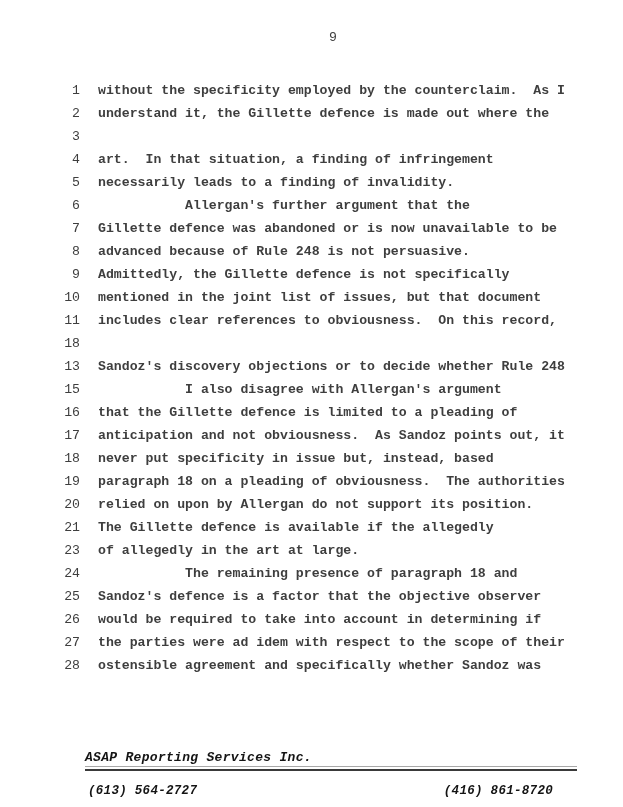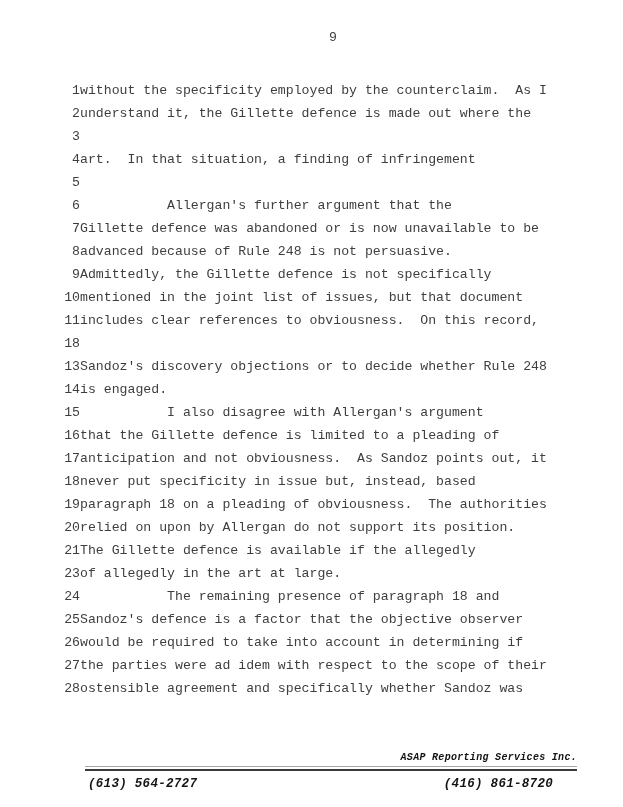--- a/index.html
+++ b/index.html
@@ -38,47 +38,49 @@
     line-height: 23px;
     font-size: 13.2px;
   }
   .line .num {
     width: 80px;
     text-align: right;
     white-space: pre;
     flex: 0 0 80px;
   }
   .line .txt {
+    margin-left: 18px;
     white-space: pre;
+    font-weight: bold;
   }
   .footer {
     position: absolute;
     left: 85px;
     top: 751px;
     width: 492px;
     color: #141414;
   }
   .footer-company {
-    text-align: right;
+    text-align: left;
     font-weight: bold;
     font-style: italic;
-    font-size: 10px;
+    font-size: 13px;
     line-height: 14px;
     letter-spacing: 0.3px;
   }
   .footer-rule {
     height: 2px;
     border-top: 1px solid #a8a8a8;
     border-bottom: 2px solid #3a3a3a;
     margin-top: 1px;
   }
   .footer-phones {
     display: flex;
     justify-content: space-between;
-    padding: 6px 24px 0 3px;
+    padding: 13px 24px 0 3px;
     font-weight: bold;
     font-style: italic;
     font-size: 12.5px;
     line-height: 14px;
     letter-spacing: 0.3px;
   }
 </style>
 </head>
 <body>
 
@@ -97,20 +99,21 @@
       </div>
       <div class="line">
         <span class="num">3</span>
       </div>
       <div class="line">
         <span class="num">4</span>
         <span class="txt">art.  In that situation, a finding of infringement</span>
       </div>
       <div class="line">
         <span class="num">5</span>
+        <span class="txt">necessarily leads to a finding of invalidity.</span>
       </div>
       <div class="line">
         <span class="num">6</span>
         <span class="txt">           Allergan's further argument that the</span>
       </div>
       <div class="line">
         <span class="num">7</span>
         <span class="txt">Gillette defence was abandoned or is now unavailable to be</span>
       </div>
       <div class="line">
@@ -128,24 +131,20 @@
       <div class="line">
         <span class="num">11</span>
         <span class="txt">includes clear references to obviousness.  On this record,</span>
       </div>
       <div class="line">
         <span class="num">18</span>
       </div>
       <div class="line">
         <span class="num">13</span>
         <span class="txt">Sandoz's discovery objections or to decide whether Rule 248</span>
-      </div>
-      <div class="line">
-        <span class="num">14</span>
-        <span class="txt">is engaged.</span>
       </div>
       <div class="line">
         <span class="num">15</span>
         <span class="txt">           I also disagree with Allergan's argument</span>
       </div>
       <div class="line">
         <span class="num">16</span>
         <span class="txt">that the Gillette defence is limited to a pleading of</span>
       </div>
       <div class="line">

